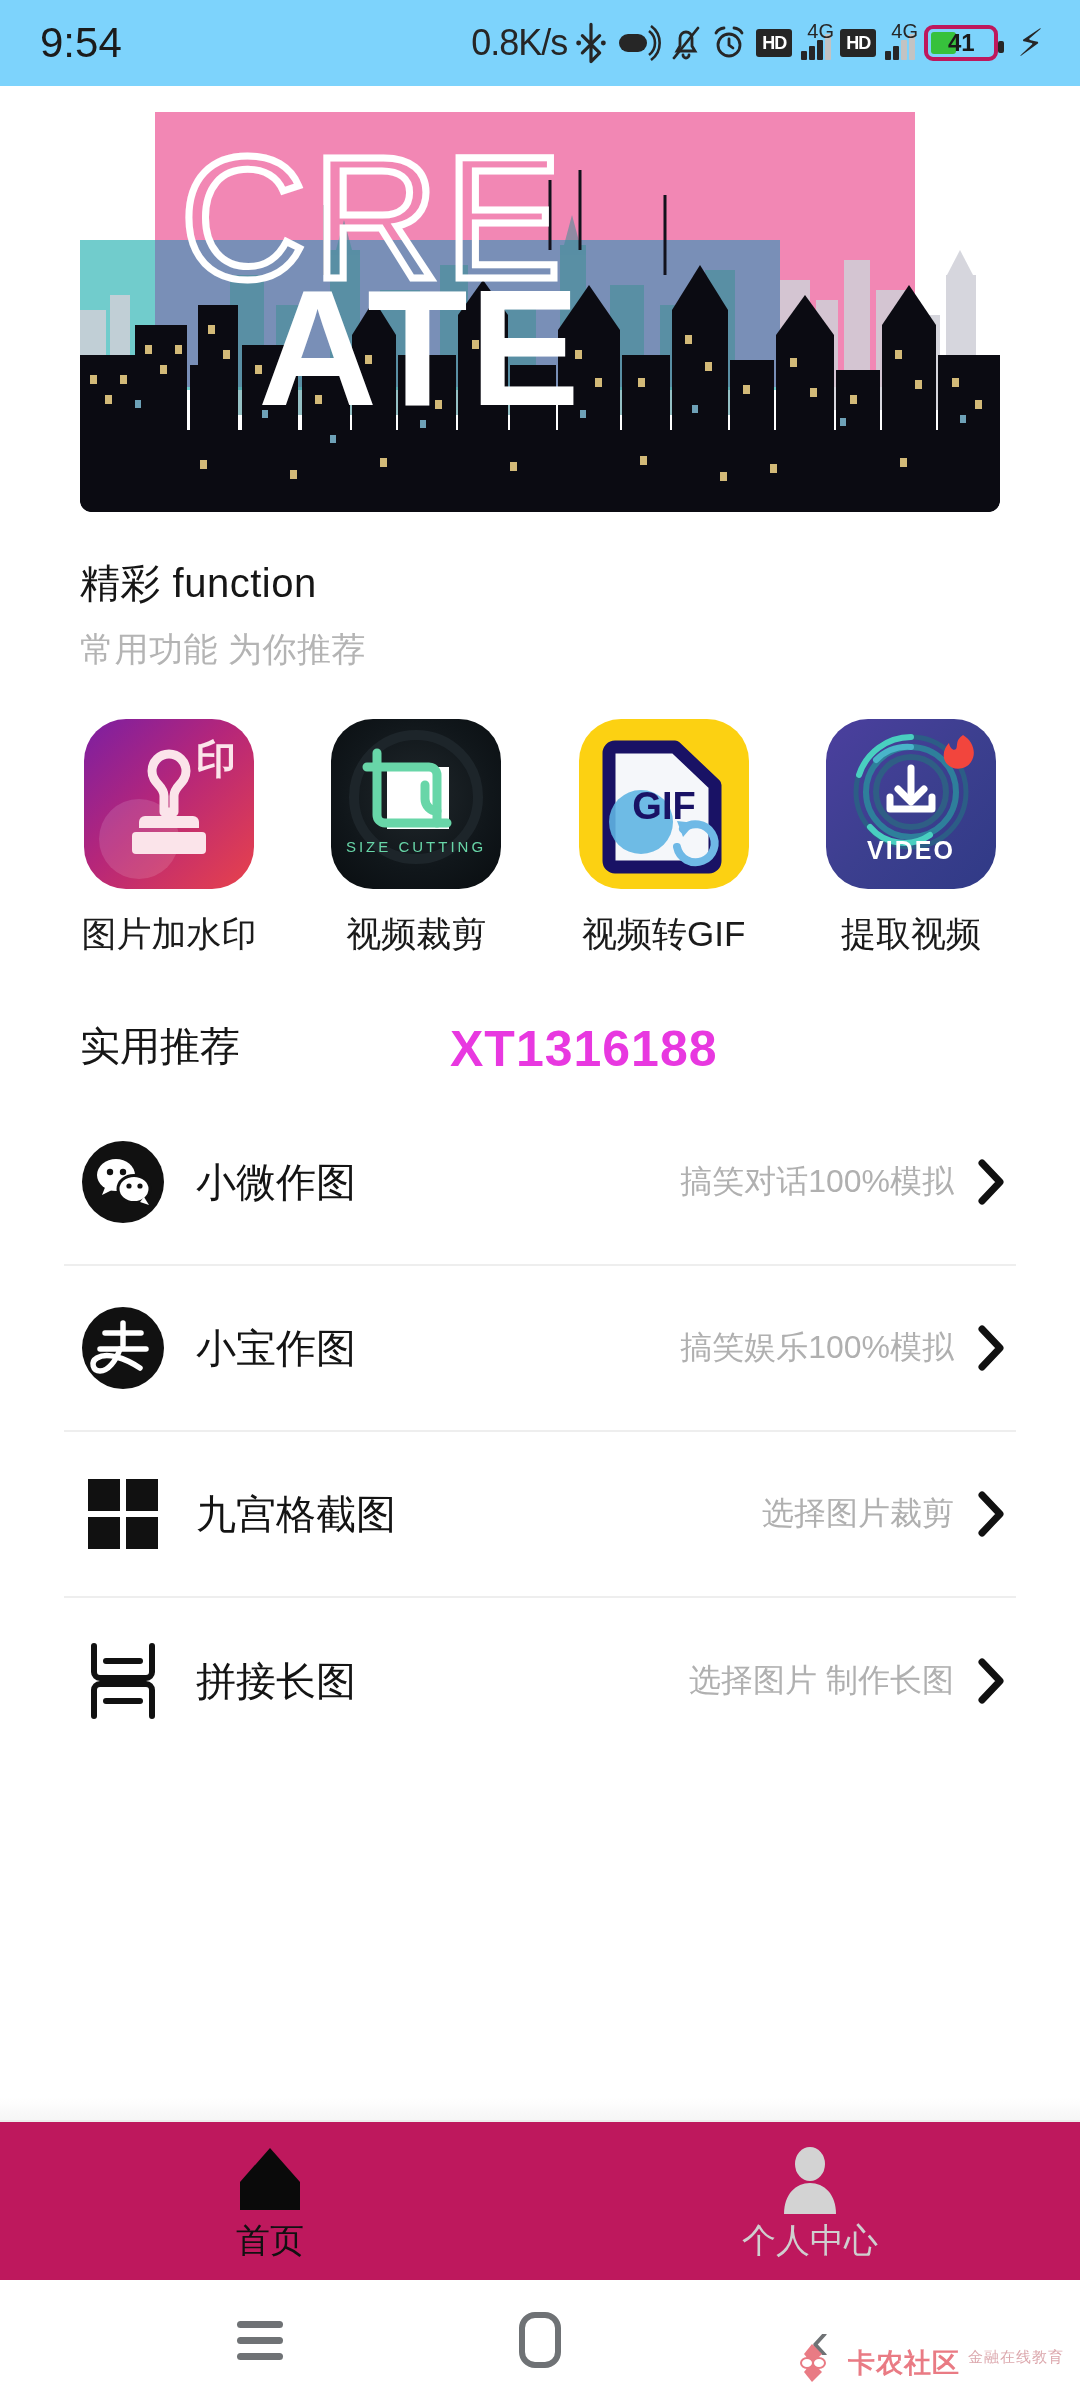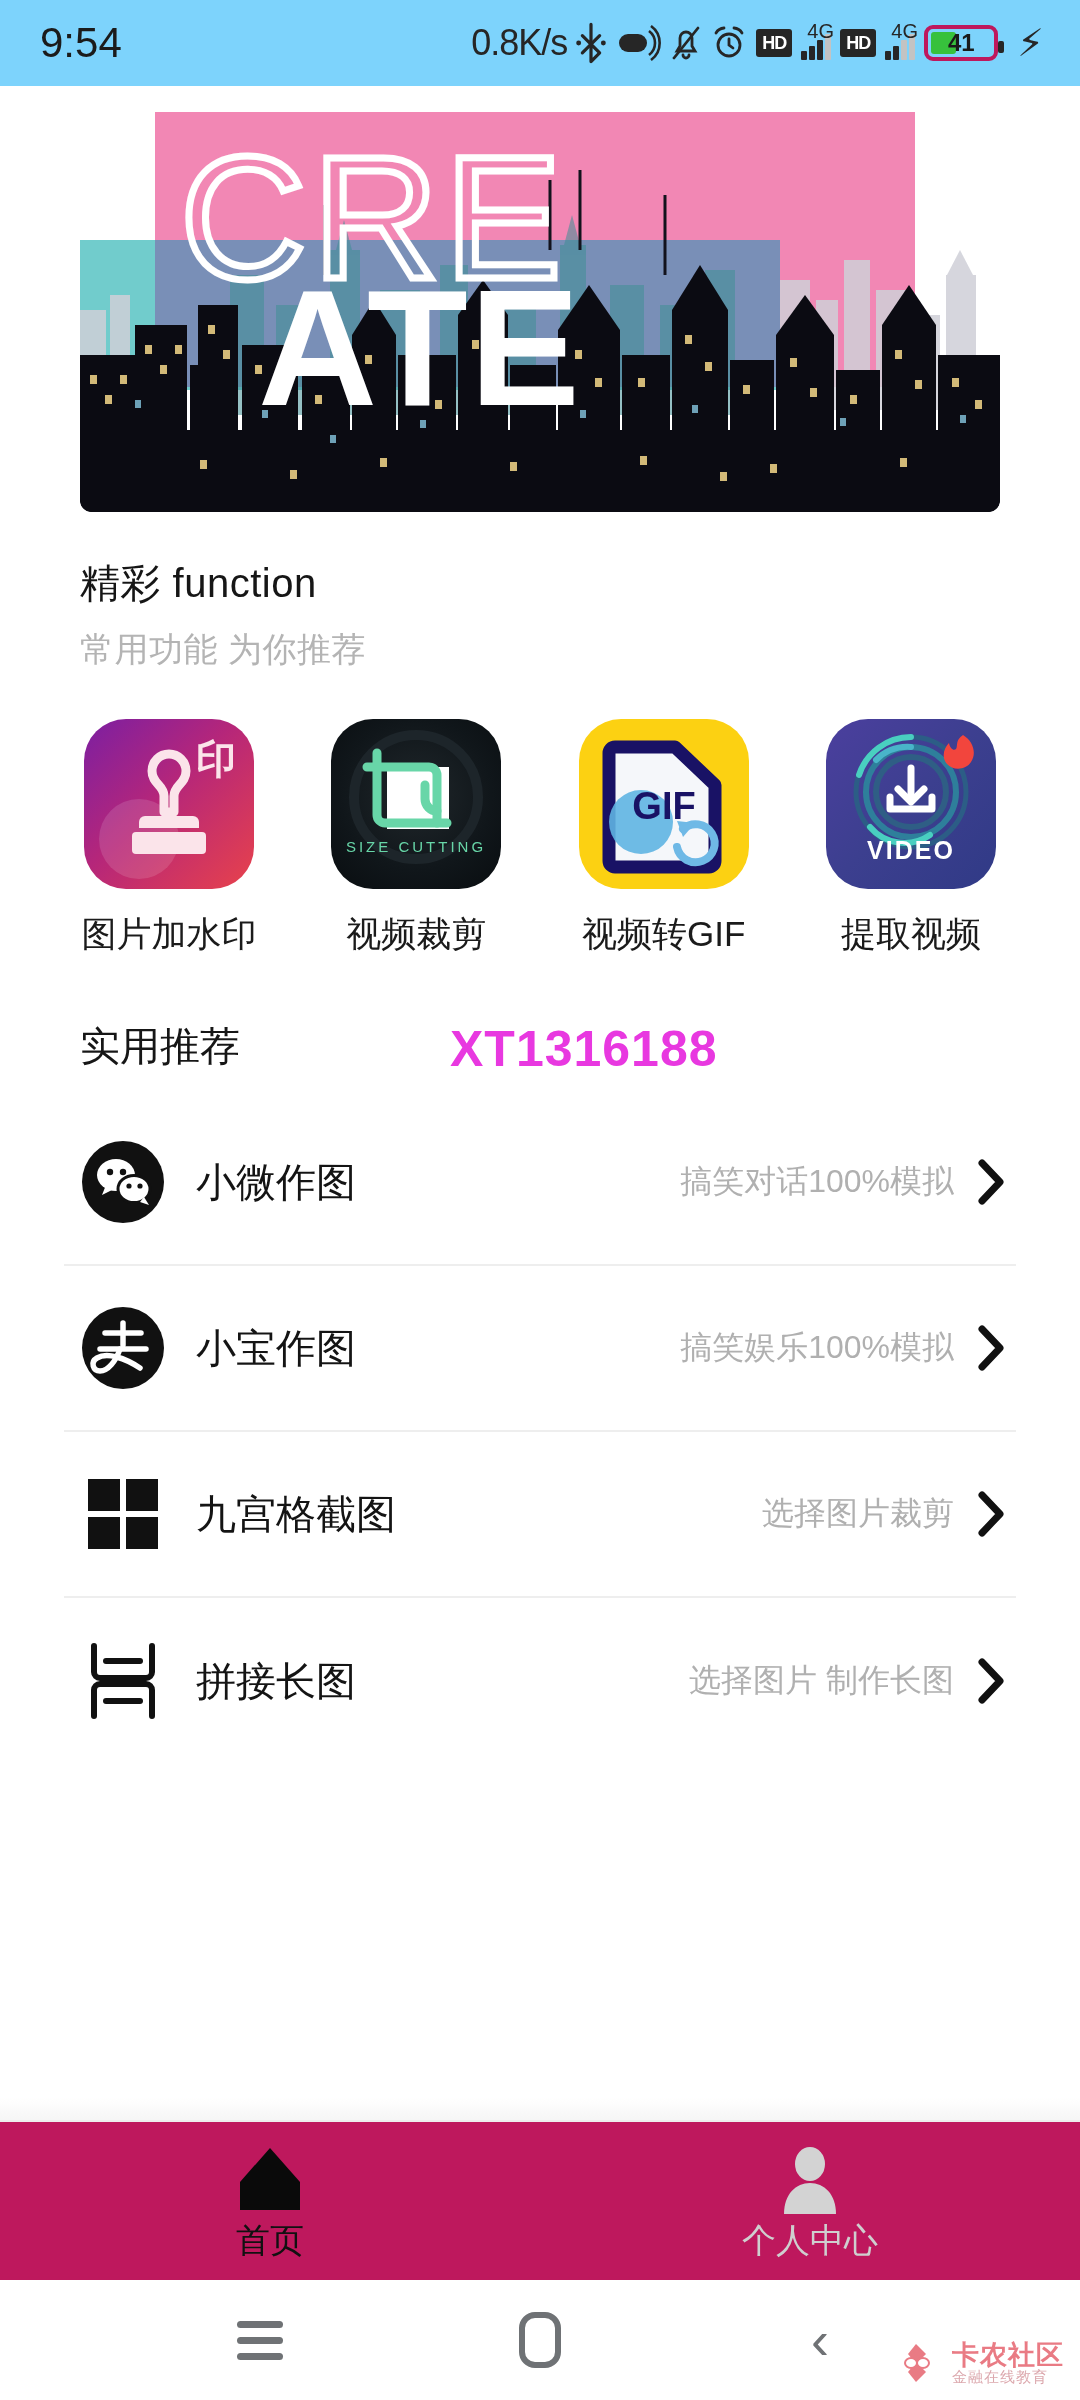--- a/index.html
+++ b/index.html
@@ -171,21 +171,21 @@
   .nav-lines span { display:block; width:46px; height:7px; background:#6f7275; border-radius:4px; }
   .nav-home { width:42px; height:56px; border:6px solid #6f7275; border-radius:16px; }
   .nav-back { font-size:54px; color:#6f7275; line-height:1; font-weight:300; }
 
   
   .brandmark {
     position:absolute; right:16px; bottom:14px;
     display:flex; align-items:center; gap:6px;
     opacity:0.92;
   }
-  .bm-txt { display:flex; flex-direction:column; line-height:1.05; }
+  .bm-txt { display:flex; flex-direction:row; line-height:1.05;gap:8px; }
   .bm-main { font-size:27px; color:#e8707a; font-weight:bold; letter-spacing:1px; }
   .bm-sub  { font-size:15px; color:#d9a0a6; letter-spacing:1px; }
 </style>
 </head>
 <body>
 
 <div class="statusbar">
   <div class="sb-clock">9:54</div>
   <div class="sb-right">
     <div class="sb-net">0.8K/s</div>

